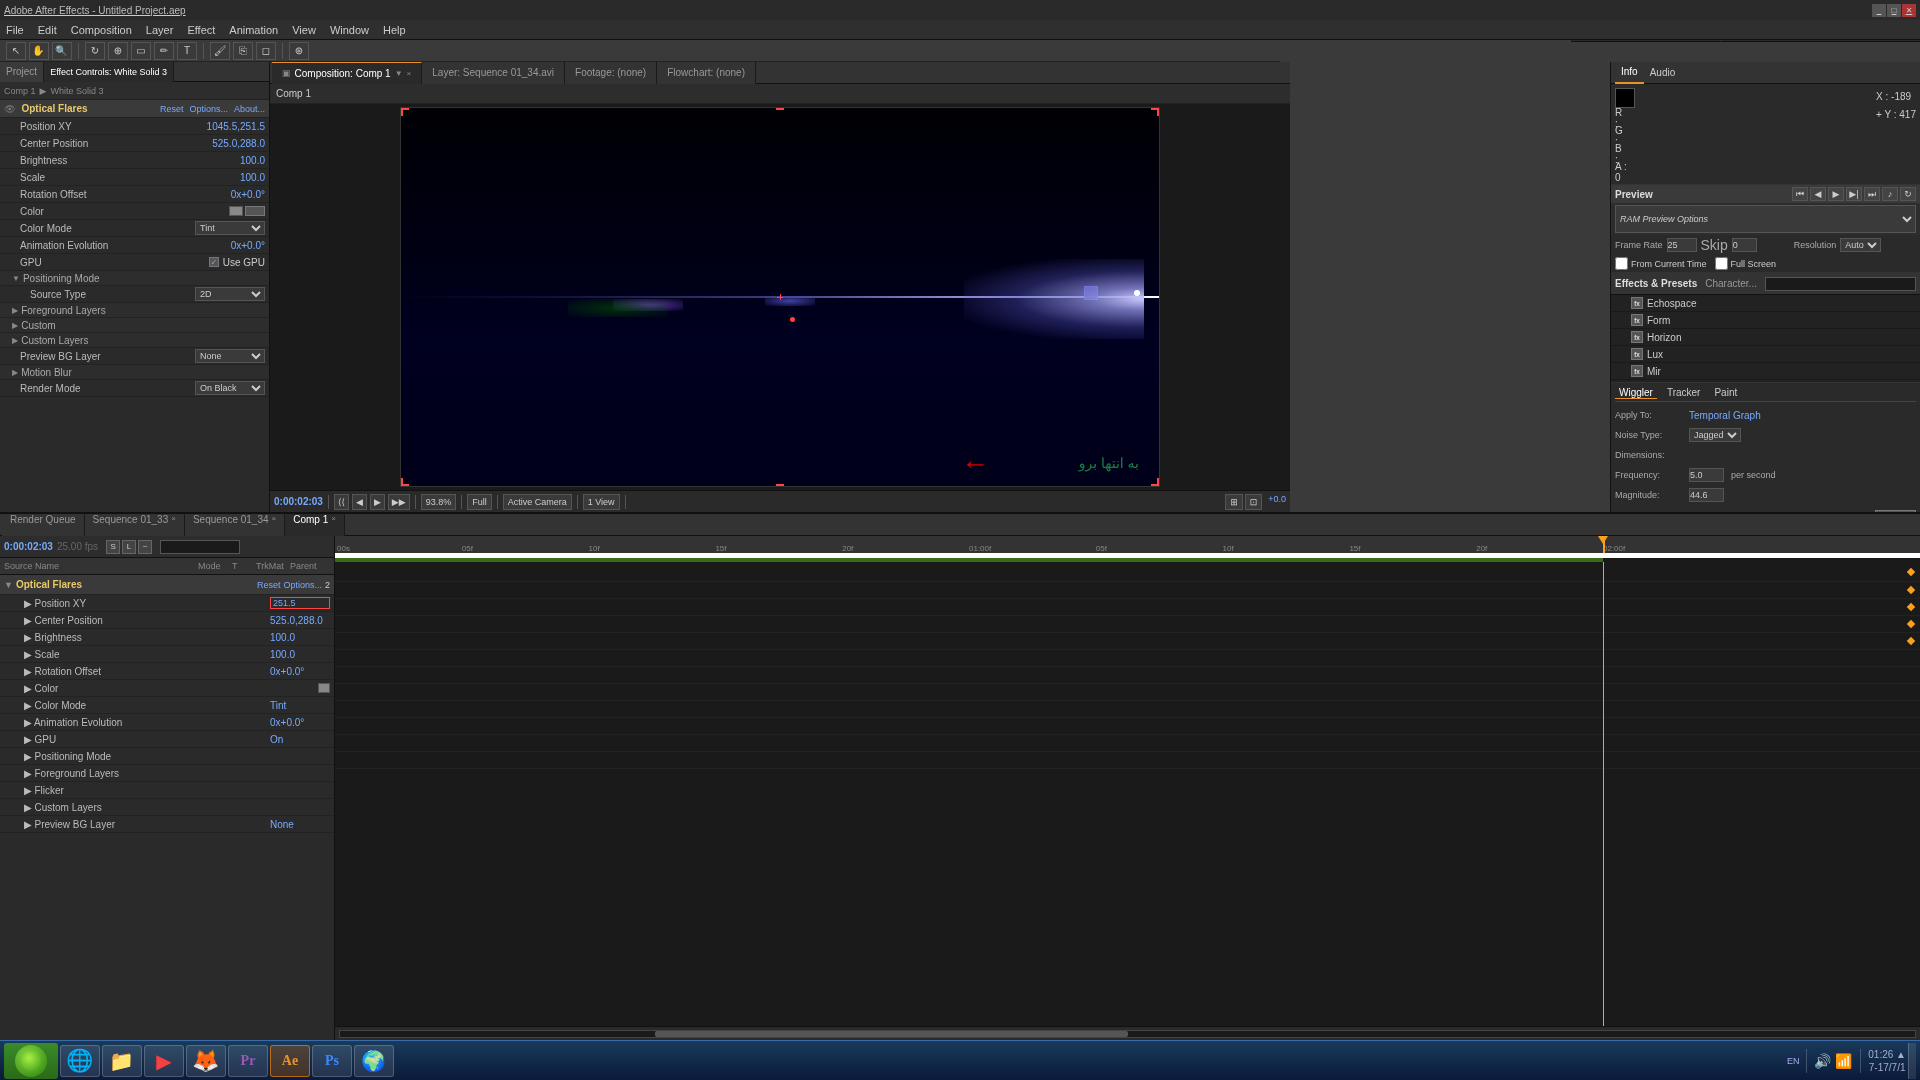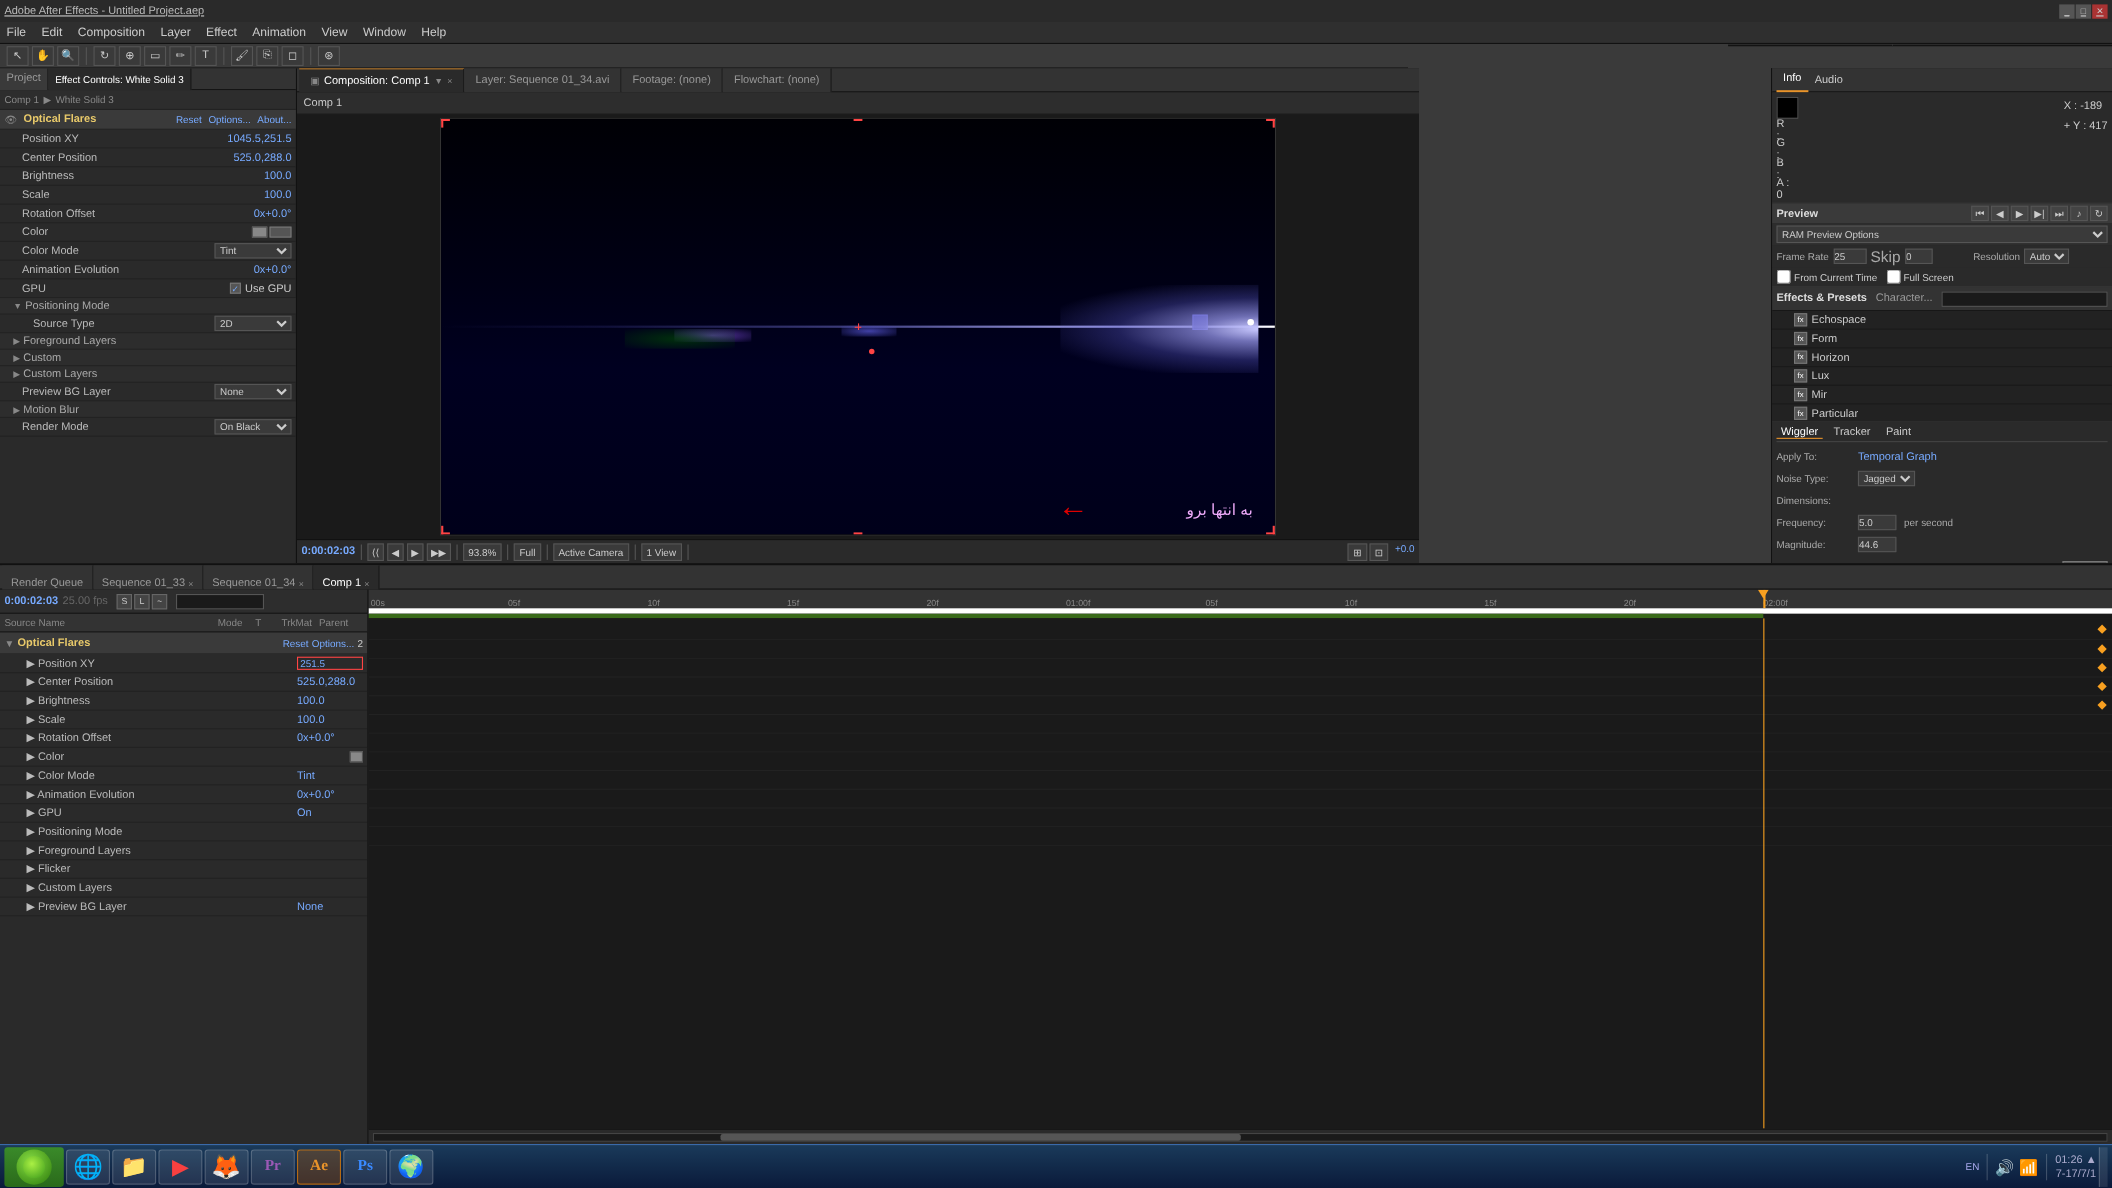--- a/index.html
+++ b/index.html
@@ -61,21 +61,21 @@
     .ws-row { display: flex; align-items: center; height: 18px; gap: 4px; margin-bottom: 2px; }
     .ws-label { font-size: 9px; color: #aaa; width: 70px; }
     .ws-val { font-size: 10px; color: #7af; }
     .ws-input { background: #3a3a3a; border: 1px solid #555; color: #ccc; font-size: 9px; height: 14px; width: 35px; }
     .ws-select { background: #3a3a3a; border: 1px solid #555; color: #ccc; font-size: 9px; height: 14px; }
     .apply-btn { background: #555; border: 1px solid #777; color: #ccc; font-size: 9px; padding: 2px 8px; cursor: pointer; margin-top: 4px; float: right; }
 
     
     #search-help { position: absolute; top: 20px; right: 0; width: 200px; height: 22px; display: flex; align-items: center; background: #2a2a2a; padding: 0 4px; border-bottom: 1px solid #111; border-left: 1px solid #333; }
     #search-input { flex: 1; height: 14px; background: #1a1a1a; border: 1px solid #555; color: #ccc; font-size: 9px; padding: 0 3px; }
-    .tl-tab { padding: 0 8px; height: 22px; display: flex; align-items: flex-end; font-size: 10px; cursor: pointer; border-right: 1px solid #1a1a1a; gap: 3px; }
+    .tl-tab { padding: 0 8px; height: 22px; display: flex; align-items: flex-start; font-size: 10px; cursor: pointer; border-right: 1px solid #1a1a1a; gap: 3px; }
     .tl-tab.active { background: #2a2a2a; color: #fff; }
     .tl-tab:not(.active) { color: #999; background: #333; }
     .tl-tab .close-x { color: #888; font-size: 8px; }
     .tl-prop { height: 17px; display: flex; align-items: center; padding: 0 4px 0 24px; border-bottom: 1px solid #222; }
     .tl-prop-label { font-size: 10px; color: #bbb; flex: 1; }
     .tl-prop-val { font-size: 10px; color: #7af; margin-left: 4px; min-width: 60px; }
     .tl-prop-val.red-box { border: 1px solid #f44; padding: 0 2px; }
 
     
     #taskbar { position: absolute; bottom: 0; left: 0; width: 100%; height: 40px; background: linear-gradient(to bottom, #1a3a5a, #0a1a3a); border-top: 1px solid #3a6aaa; display: flex; align-items: center; padding: 0 4px; gap: 2px; z-index: 200; }
@@ -313,21 +313,21 @@
         <div style="position:absolute;top:calc(50% + 20px);left:calc(50% + 10px);width:5px;height:5px;background:#f44;border-radius:50%;"></div>
       </div>
 
       <div class="comp-border-tl"></div>
       <div class="comp-border-tr"></div>
       <div class="comp-border-bl"></div>
       <div class="comp-border-br"></div>
       <div class="comp-border-tm"></div>
       <div class="comp-border-bm"></div>
 
-      <div style="position:absolute;bottom:15px;right:20px;font-size:14px;color:#f0abfc;direction:rtl;unicode-bidi:bidi-override;margin-top:39px;">به انتها برو</div>
+      <div style="position:absolute;bottom:15px;right:20px;font-size:14px;color:#15803d;direction:rtl;unicode-bidi:bidi-override;margin-top:39px;">به انتها برو</div>
 
       <div style="position:absolute;bottom:5px;right:175px;color:#dd0000;font-size:28px;transform:rotate(90deg);font-weight:bold;">↓</div>
     </div>
   </div>
 
   <div style="height:22px;background:#2a2a2a;border-top:1px solid #111;display:flex;align-items:center;padding:0 4px;gap:3px;">
     <span class="vc-time" style="color:#7af;font-size:10px;font-weight:bold;">0:00:02:03</span>
     <div class="vc-divider"></div>
     <div class="vc-item" style="padding:0 3px;">⟨⟨</div>
     <div class="vc-item" style="padding:0 3px;">◀</div>
@@ -402,21 +402,21 @@
         <button class="pv-btn">◀</button>
         <button class="pv-btn">▶</button>
         <button class="pv-btn">▶|</button>
         <button class="pv-btn">⏭</button>
         <button class="pv-btn">♪</button>
         <button class="pv-btn">↻</button>
       </div>
     </div>
 
     <div style="display:flex;align-items:center;padding:2px 4px;background:#2d2d2d;">
-      <select style="background:#3a3a3a;border:1px solid #555;color:#ccc;font-size:9px;height:16px;flex:1;">
+      <select style="background:#3a3a3a;border:1px solid #555;color:#ccc;font-size:9px;height:28px;flex:1;font-style:italic;">
         <option>RAM Preview Options</option>
       </select>
     </div>
 
     <div style="display:flex;align-items:center;padding:2px 4px;gap:4px;background:#2a2a2a;">
       <span style="font-size:9px;color:#aaa;">Frame Rate</span>
       <input type="text" value="25" style="width: 30px; height: 14px; background: rgb(58, 58, 58); border: 1px solid rgb(85, 85, 85); color: rgb(204, 204, 204); font-size: 9px;">
       <span style="font-size:14px;color:#aaa;">Skip</span>
       <input type="text" value="0" style="width: 25px; height: 14px; background: rgb(58, 58, 58); border: 1px solid rgb(85, 85, 85); color: rgb(204, 204, 204); font-size: 9px;">
       <span style="font-size:9px;color:#aaa;padding-left:33px;">Resolution</span>

